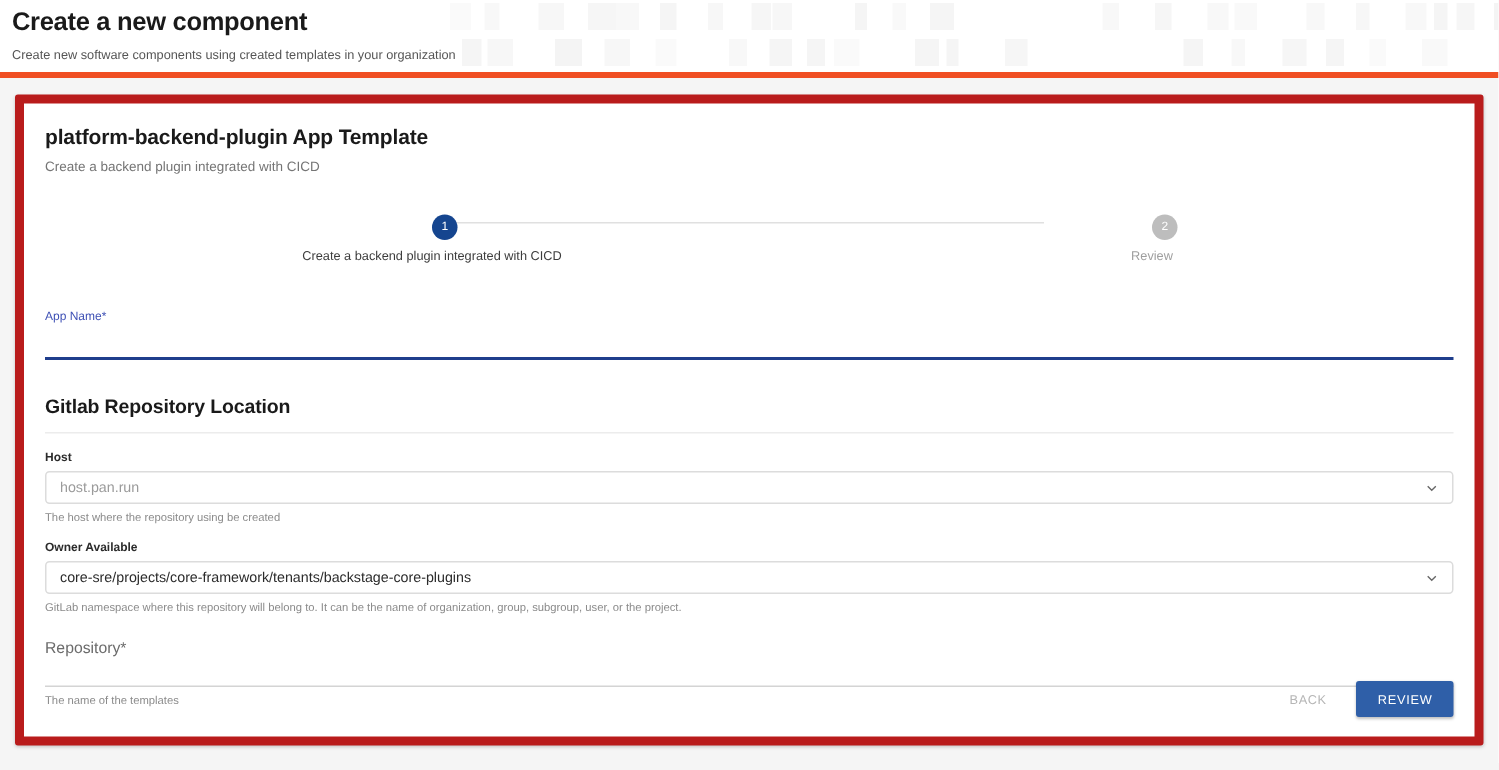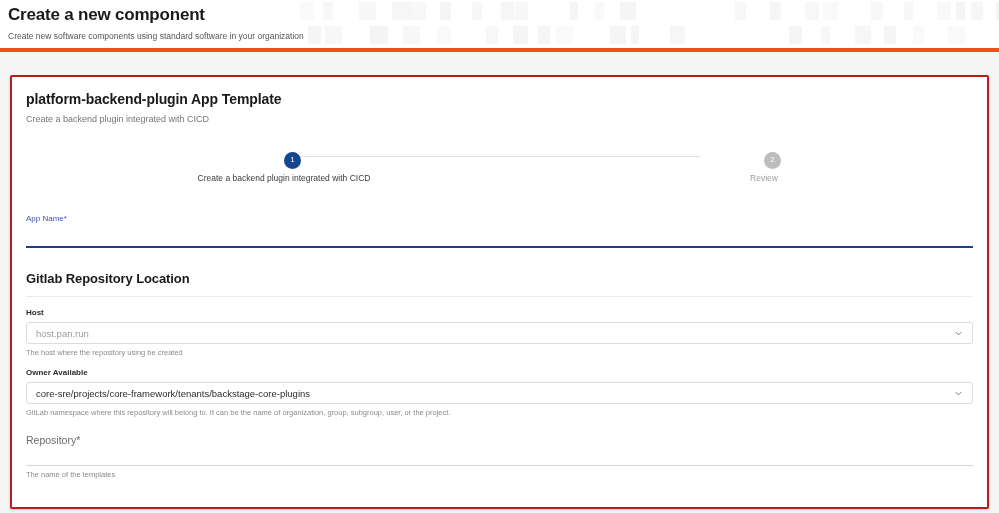--- a/index.html
+++ b/index.html
@@ -55,25 +55,25 @@
     font-size: 8.5px;
     color: #555;
     margin-top: 5px;
     line-height: 11px;
   }
 
   
   .card {
     position: absolute;
     left: 10px;
-    top: 75px;
+    top: 63px;
     width: 979px;
     height: 434px;
     background: #ffffff;
-    border: 2px solid #b91c1c;
+    border: 6px solid #b91c1c;
     border-radius: 2px;
     box-shadow: 0 1px 3px rgba(0,0,0,0.12), 0 1px 2px rgba(0,0,0,0.08);
   }
 
   .card-inner {
     padding: 14px 14px 0 14px;
     height: 100%;
     position: relative;
   }
 
@@ -301,21 +301,21 @@
       <i style="left: 670px; top: 26px; width: 15px; height: 18px; opacity: 0.79;"></i>
       <i style="left: 789px; top: 26px; width: 13px; height: 18px; opacity: 0.92;"></i>
       <i style="left: 821px; top: 26px; width: 9px; height: 18px; opacity: 0.62;"></i>
       <i style="left: 855px; top: 26px; width: 16px; height: 18px; opacity: 0.81;"></i>
       <i style="left: 884px; top: 26px; width: 12px; height: 18px; opacity: 0.92;"></i>
       <i style="left: 913px; top: 26px; width: 11px; height: 18px; opacity: 0.47;"></i>
       <i style="left: 948px; top: 26px; width: 17px; height: 18px; opacity: 0.53;"></i>
     </div>
   <div class="header-text">
     <div class="page-title">Create a new component</div>
-    <div class="page-subtitle">Create new software components using standard software in your organization</div>
+    <div class="page-subtitle">Create new software components using created templates in your organization</div>
   </div>
 </div>
 
 <div class="card">
   <div class="card-inner">
 
     <div class="template-title">platform-backend-plugin App Template</div>
     <div class="template-desc">Create a backend plugin integrated with CICD</div>
 
     <div class="stepper">
@@ -365,15 +365,19 @@
       </div>
       <span class="helper">GitLab namespace where this repository will belong to. It can be the name of organization, group, subgroup, user, or the project.</span>
     </div>
 
     <div class="field-repo">
       <span class="label-idle">Repository*</span>
       <div class="underline-input idle"></div>
       <span class="helper">The name of the templates</span>
     </div>
 
+    <div class="actions">
+      <button class="btn-back">BACK</button>
+      <button class="btn-review">REVIEW</button>
+    </div>
 
   </div>
 </div>
 
 </body></html>

